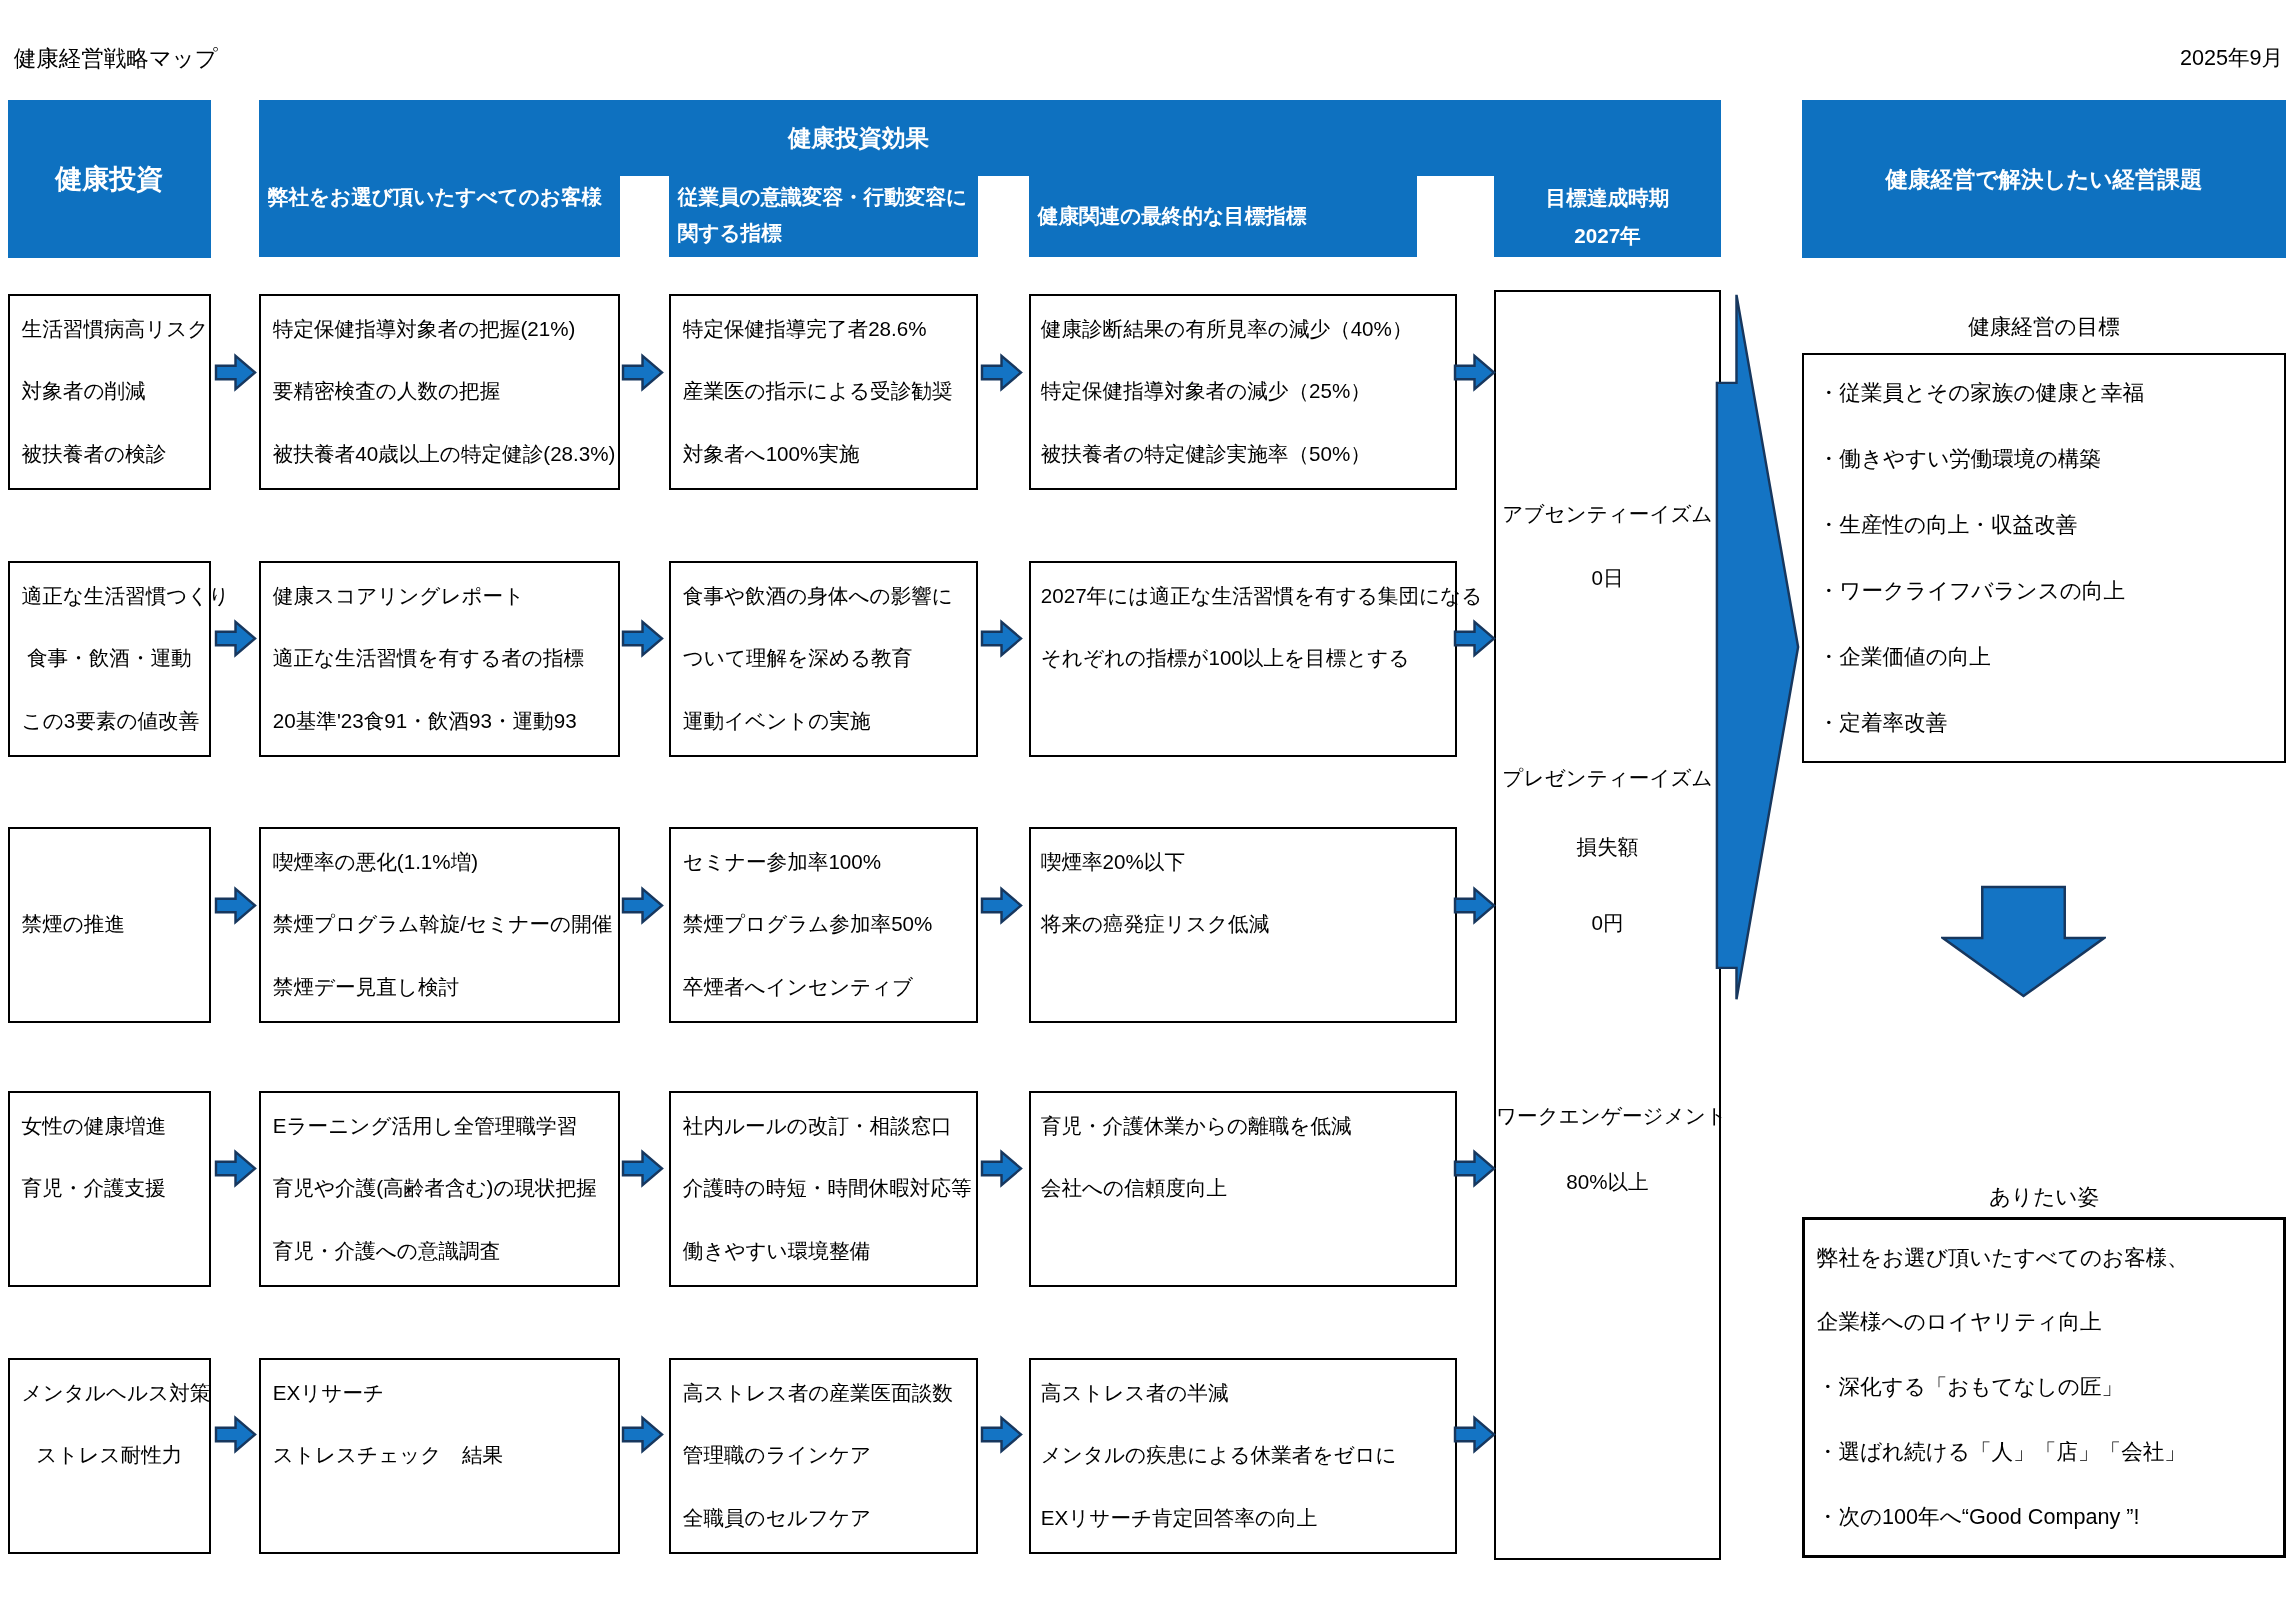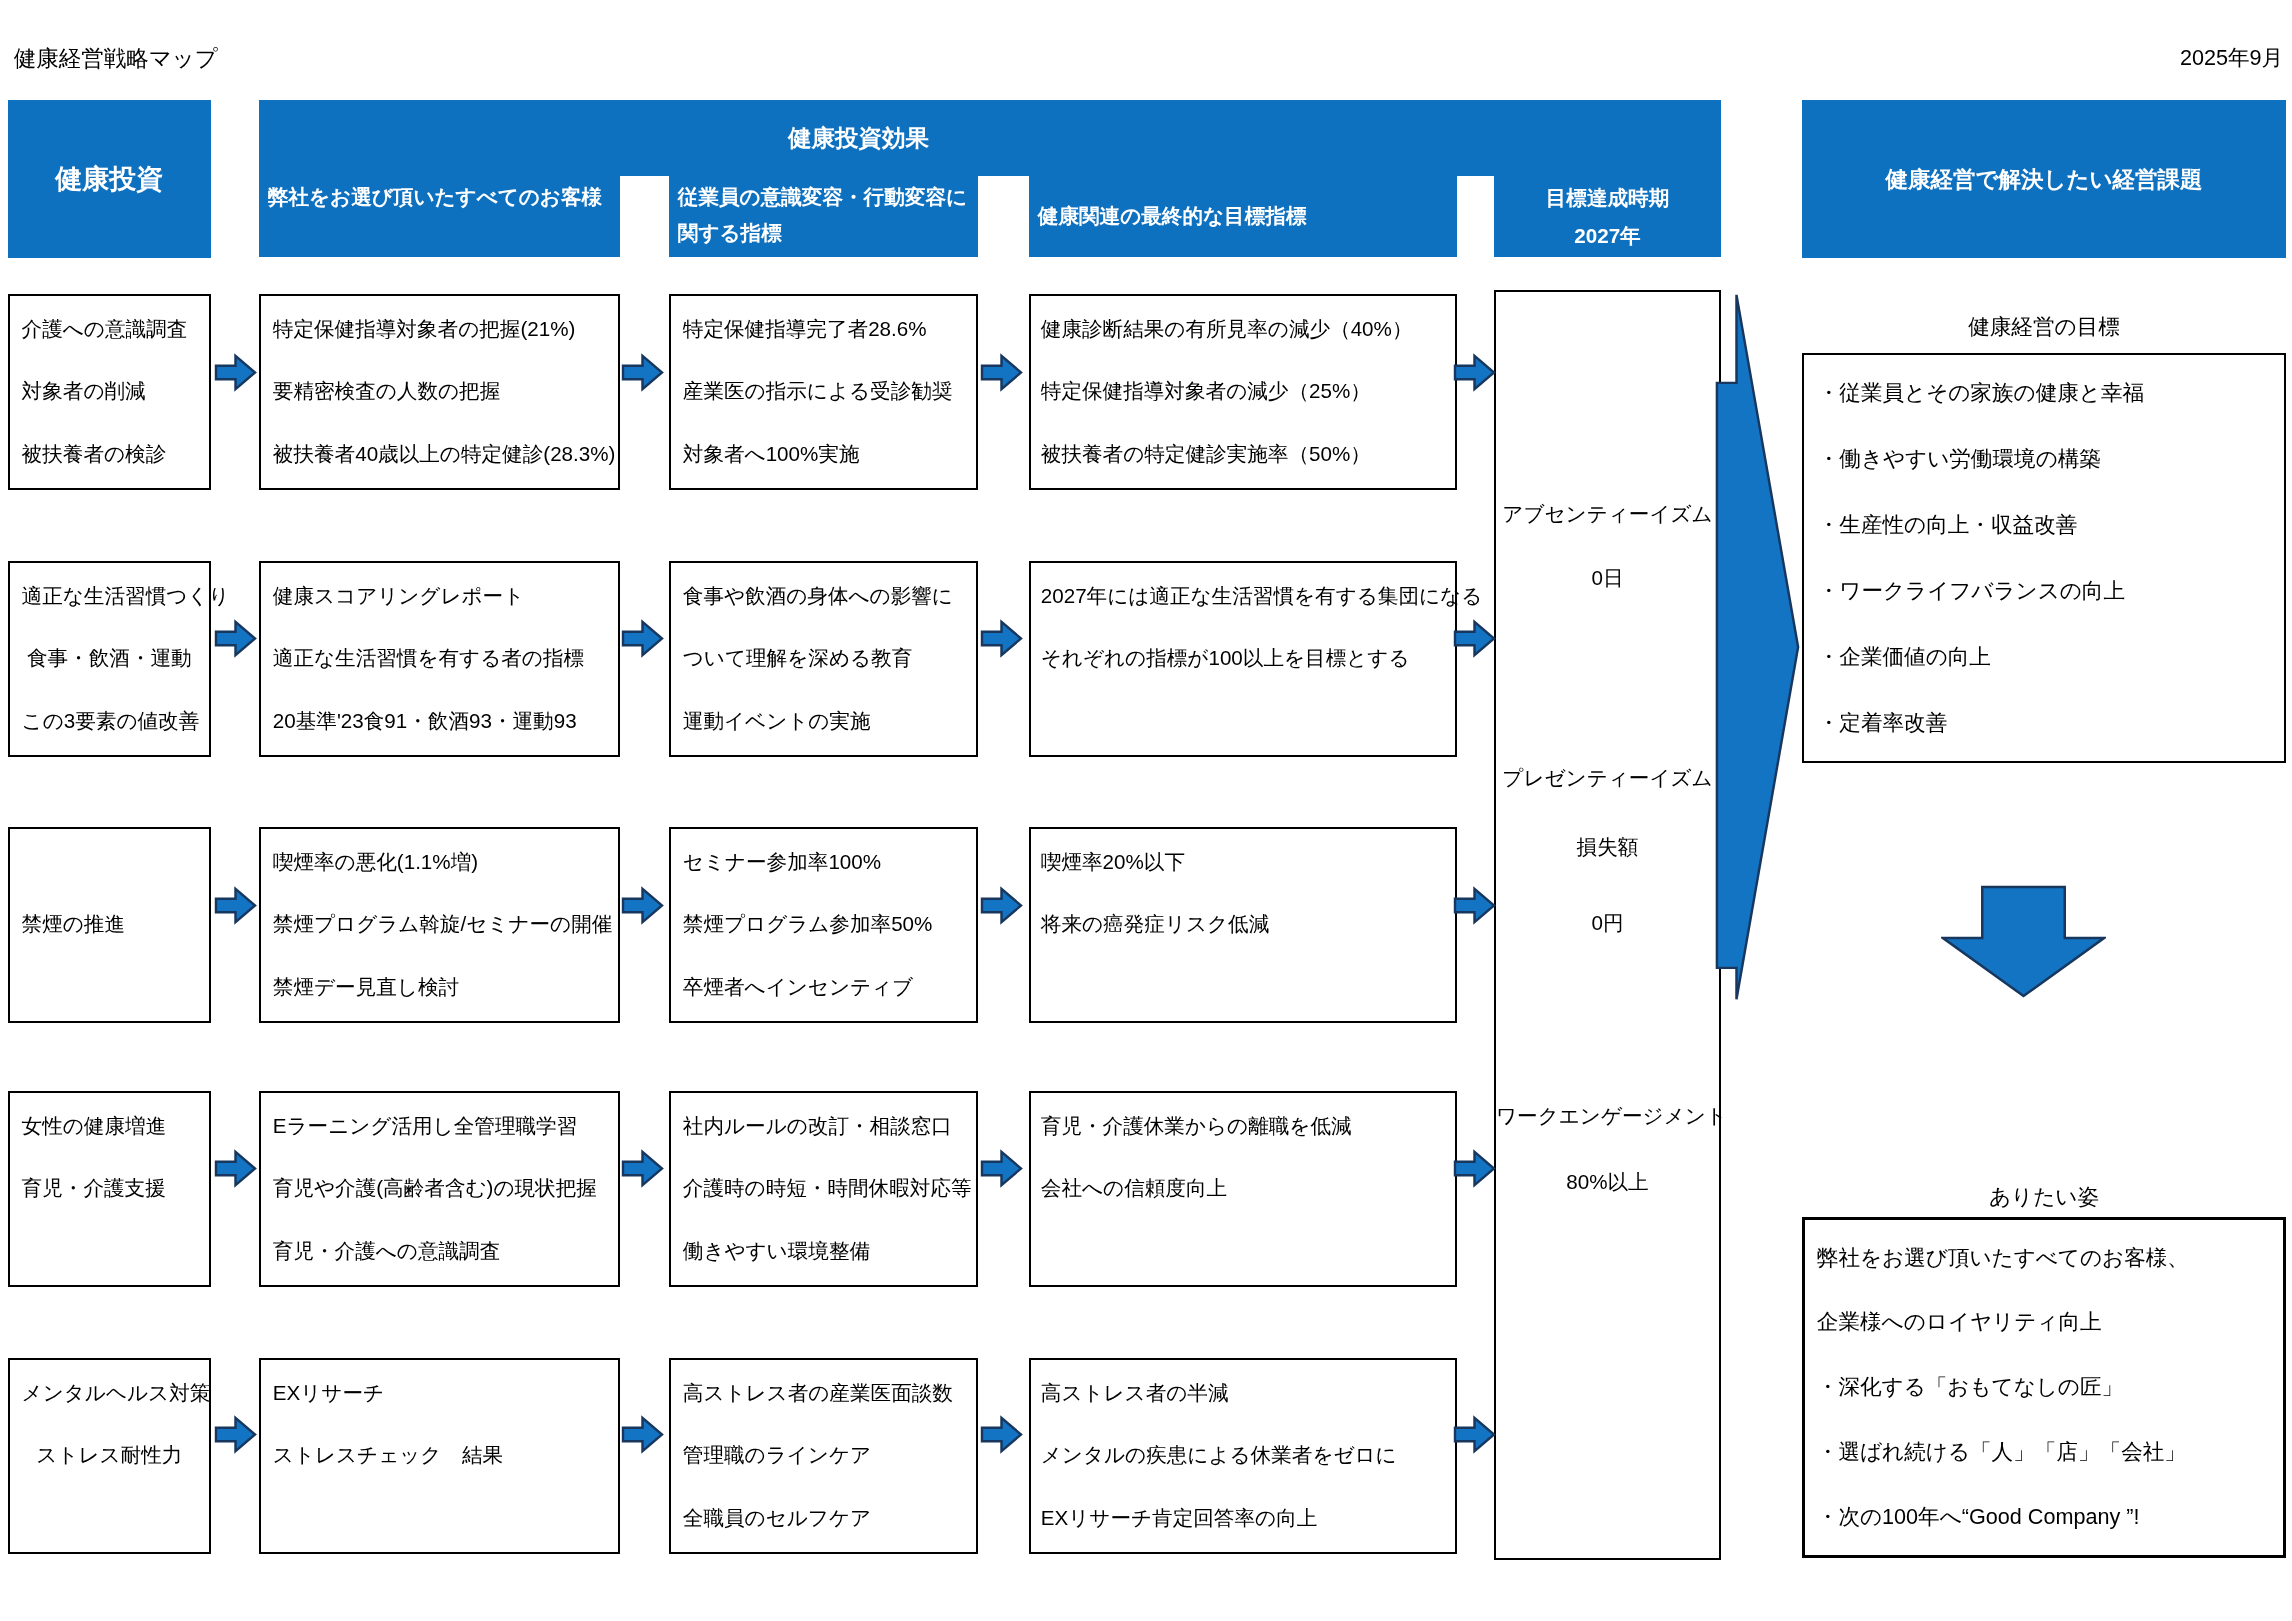--- a/index.html
+++ b/index.html
@@ -7,21 +7,21 @@
   .abs{position:absolute;box-sizing:border-box;}
   .title{left:13.7px;top:43px;font-size:22.5px;}
   .date{right:9.8px;top:43px;font-size:21.6px;}
   .bluebox{background:#0e71c0;color:#fff;font-weight:bold;}
   .hdr-invest{left:7.8px;top:100px;width:203px;height:158px;display:flex;align-items:center;justify-content:center;font-size:27px;}
   .hdr-band{left:259px;top:100px;width:1462px;height:76px;}
   .hdr-effect{position:absolute;left:0;top:0;width:1199px;height:76px;display:flex;align-items:center;justify-content:center;font-size:23.5px;}
   .hdr-sub{top:176px;height:81px;font-size:20.6px;line-height:1.75;padding:2.9px 8.8px;}
   .hdr-sub1{left:259px;width:361px;}
   .hdr-sub2{left:669px;width:309px;}
-  .hdr-sub3{left:1029px;width:428px;display:flex;align-items:center;}
+  .hdr-sub3{left:1029px;width:388px;display:flex;align-items:center;}
   .hdr-sub4{left:1494px;width:227px;display:flex;flex-direction:column;align-items:center;justify-content:center;text-align:center;line-height:1.8;}
   .hdr-issues{left:1802px;top:100px;width:484px;height:158px;display:flex;align-items:center;justify-content:center;font-size:22.5px;}
   .cell{border:2.9px solid #000;background:#fff;display:flex;flex-direction:column;justify-content:space-between;padding:19.6px 11.8px;font-size:20.6px;}
   .cell .ln{min-height:27.4px;line-height:1.3;white-space:nowrap;}
   .ctr{text-align:center;}
   .c1{left:7.8px;width:203px;} .c2{left:259px;width:361px;} .c3{left:669px;width:309px;} .c4{left:1029px;width:428px;padding:19.6px 9.8px;}
   .r1{top:294px;height:196px;} .r2{top:561px;height:196px;} .r3{top:827px;height:196px;} .r4{top:1091px;height:196px;} .r5{top:1358px;height:196px;}
   .timeline{left:1494px;top:290px;width:227px;height:1270px;border:2.9px solid #000;background:#fff;font-size:20.6px;}
   .tl-ln{position:absolute;left:0;width:100%;text-align:center;white-space:nowrap;}
   .side-head{left:1802px;width:484px;text-align:center;font-size:21.6px;}
@@ -43,21 +43,21 @@
 <div class="abs bluebox hdr-sub hdr-sub1">弊社をお選び頂いたすべてのお客様</div>
 <div class="abs bluebox hdr-sub hdr-sub2">従業員の意識変容・行動変容に関する指標</div>
 <div class="abs bluebox hdr-sub hdr-sub3">健康関連の最終的な目標指標</div>
 <div class="abs bluebox hdr-sub hdr-sub4">
   <div>目標達成時期</div>
   <div>2027年</div>
 </div>
 <div class="abs bluebox hdr-issues">健康経営で解決したい経営課題</div>
 
 <div class="abs cell c1 r1">
-  <div class="ln">介護への意識調査</div>
+  <div class="ln">生活習慣病高リスク</div>
   <div class="ln">対象者の削減</div>
   <div class="ln">被扶養者の検診</div>
 </div>
 <div class="abs cell c2 r1">
   <div class="ln">特定保健指導対象者の把握(21%)</div>
   <div class="ln">要精密検査の人数の把握</div>
   <div class="ln">被扶養者40歳以上の特定健診(28.3%)</div>
 </div>
 <div class="abs cell c3 r1">
   <div class="ln">特定保健指導完了者28.6%</div>

